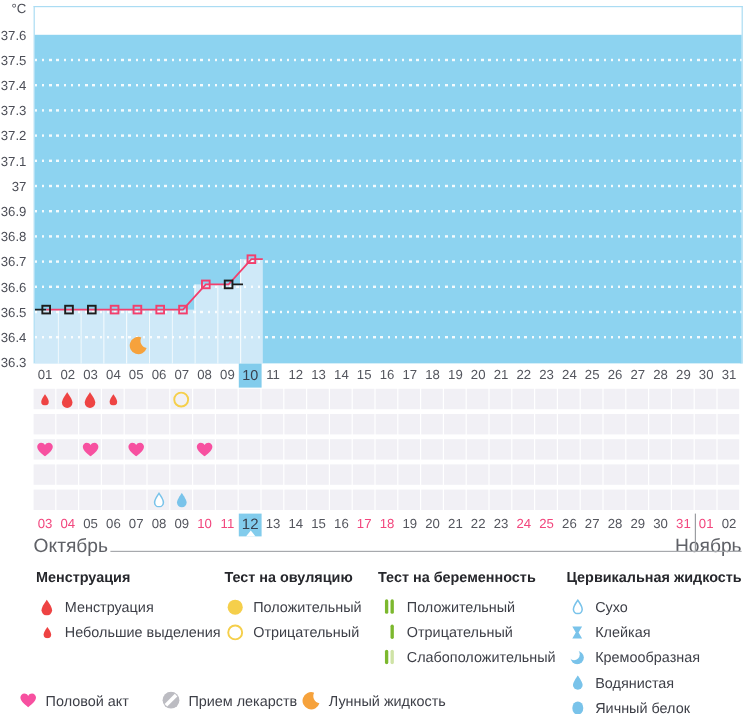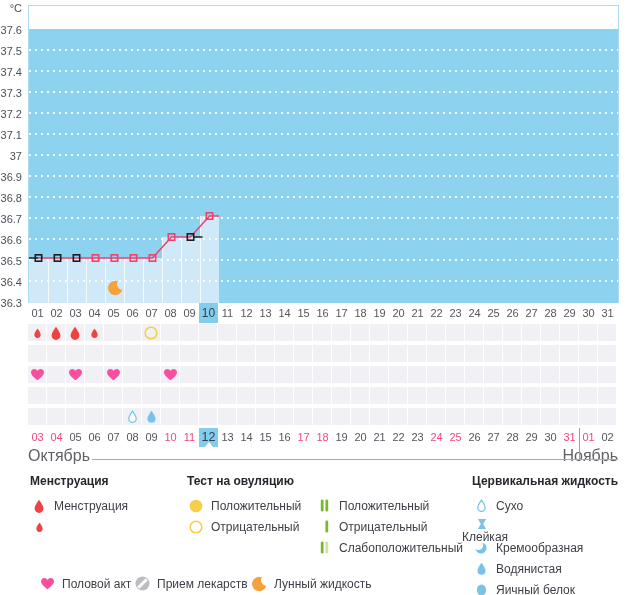--- a/index.html
+++ b/index.html
@@ -425,38 +425,40 @@
           </svg>
         </span>
         <span>Менструация</span>
       </div>
       <div class="lg-item" style="left: 30px; top: 50px;">
         <span class="lg-icon">
           <svg width="9" height="10" viewBox="0 0 12 14">
             <path d="M6 .8C6 .8 1.6 6.6 1.6 9.5a4.4 4.4 0 0 0 8.8 0C10.4 6.6 6 .8 6 .8Z" fill="var(--menstruation_red)"></path>
           </svg>
         </span>
+        <span>Небольшие выделения</span>
       </div>
       <div class="lg-header" style="left: 187px; top: 6px;">Тест на овуляцию</div>
       <div class="lg-item" style="left: 187px; top: 29px;">
         <span class="lg-icon">
           <svg width="14" height="14" viewBox="0 0 14 14">
             <circle cx="7" cy="7" r="6.3" fill="var(--ovulation_yellow)"></circle>
           </svg>
         </span>
         <span>Положительный</span>
       </div>
       <div class="lg-item" style="left: 187px; top: 50px;">
         <span class="lg-icon">
           <svg width="14" height="14" viewBox="0 0 14 14">
             <circle cx="7" cy="7" r="5.8" fill="none" stroke="var(--ovulation_yellow)" stroke-width="1.6"></circle>
           </svg>
         </span>
         <span>Отрицательный</span>
       </div>
+      <div class="lg-header" style="left: 315px; top: 6px;">Тест на беременность</div>
       <div class="lg-item" style="left: 315px; top: 29px;">
         <span class="lg-icon">
           <svg width="9" height="13" viewBox="0 0 9 14">
             <rect x="0.5" y="0.5" width="3" height="13" rx="1.5" fill="var(--pregnancy_green)"></rect>
             <rect x="5.5" y="0.5" width="3" height="13" rx="1.5" fill="var(--pregnancy_green)"></rect>
           </svg>
         </span>
         <span>Положительный</span>
       </div>
       <div class="lg-item" style="left: 315px; top: 50px;">
@@ -478,21 +480,21 @@
       </div>
       <div class="lg-header" style="left: 472px; top: 6px;">Цервикальная жидкость</div>
       <div class="lg-item" style="left: 472px; top: 29px; text-align: right;">
         <span class="lg-icon">
           <svg width="11" height="13" viewBox="0 0 12 14">
             <path d="M6 1.2C6 1.2 2 6.7 2 9.4a4 4 0 0 0 8 0C10 6.7 6 1.2 6 1.2Z" fill="#fff" stroke="var(--cervical_blue)" stroke-width="1.4"></path>
           </svg>
         </span>
         <span>Сухо</span>
       </div>
-      <div class="lg-item" style="left: 462px; top: 50px; flex-direction: column;">
+      <div class="lg-item" style="left: 472px; top: 50px;">
         <span class="lg-icon">
           <svg width="10" height="12" viewBox="0 0 11 13">
             <path d="M1 1h9L6.8 6.5 10 12H1l3.2-5.5Z" fill="var(--cervical_blue)"></path>
           </svg>
         </span>
         <span>Клейкая</span>
       </div>
       <div class="lg-item" style="left: 472px; top: 71px;">
         <span class="lg-icon">
           <svg width="12" height="12" viewBox="0 0 13 13">
@@ -511,21 +513,21 @@
         <span>Водянистая</span>
       </div>
       <div class="lg-item" style="left: 472px; top: 113px;">
         <span class="lg-icon">
           <svg width="11" height="12" viewBox="0 0 12 13">
             <ellipse cx="6" cy="6.5" rx="5" ry="6" fill="var(--cervical_blue)"></ellipse>
           </svg>
         </span>
         <span>Яичный белок</span>
       </div>
-      <div class="lg-item" style="left: 38px; top: 107px;">
+      <div class="lg-item" style="left: 14px; top: 107px;">
         <span class="lg-icon">
           <svg width="15" height="13" viewBox="0 0 15 13">
             <path d="M7.5 12.3C6 11 1 7.8 1 4.3 1 2.4 2.5 1 4.3 1 5.6 1 6.8 1.7 7.5 2.9 8.2 1.7 9.4 1 10.7 1 12.5 1 14 2.4 14 4.3 14 7.8 9 11 7.5 12.3Z" fill="var(--heart_pink)"></path>
           </svg>
         </span>
         <span>Половой акт</span>
       </div>
       <div class="lg-item" style="left: 133px; top: 107px;">
         <span class="lg-icon">
           <svg width="15" height="15" viewBox="0 0 15 15">

